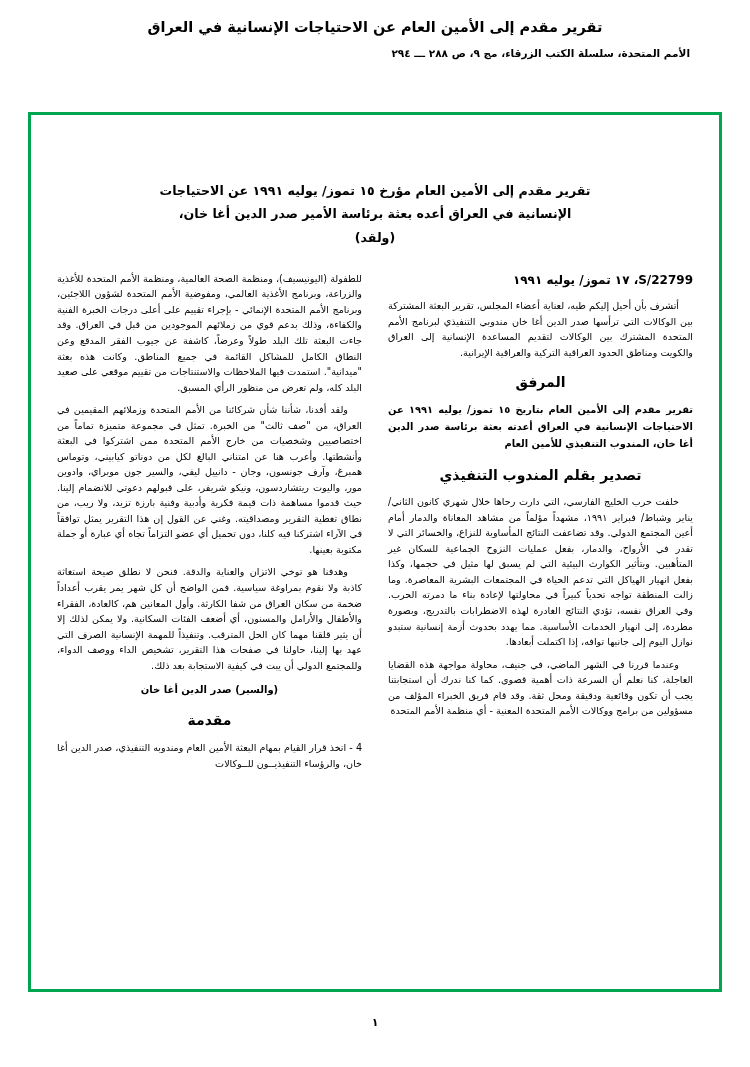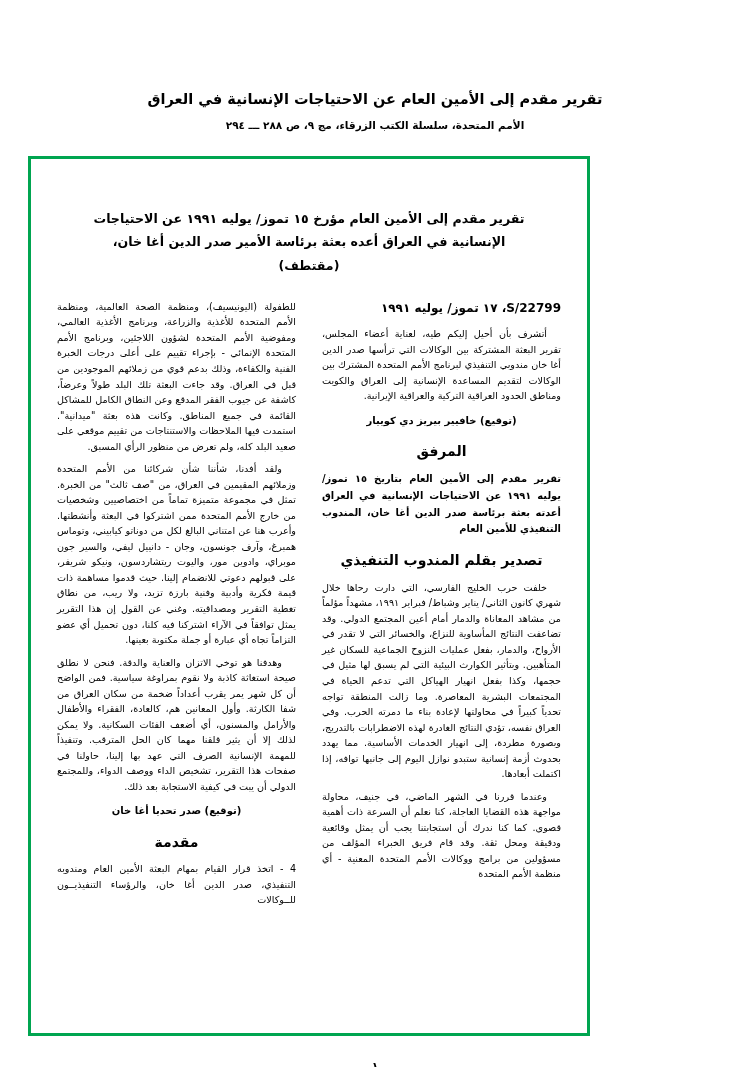--- a/index.html
+++ b/index.html
@@ -17,45 +17,45 @@
   }
   .page {
     width: 750px;
     height: 1067px;
     position: relative;
     box-sizing: border-box;
   }
   
   .doc-header {
     text-align: center;
-    padding: 45px 60px 0 60px;
-    margin-top: 44px;
+    padding: 17px 60px 0 60px;
   }
   .doc-header .title {
     font-size: 14.5px;
     font-weight: bold;
     line-height: 1.5;
     letter-spacing: 0px;
   }
   .doc-header .subtitle {
     font-size: 10.5px;
     font-weight: bold;
     margin-top: 7px;
     line-height: 1.4;
+    text-align: right;
   }
   
   .frame {
     position: absolute;
     left: 28px;
     top: 112px;
-    width: 562px;
+    width: 694px;
     height: 880px;
     border: 3px solid #00a550;
     box-sizing: border-box;
-    padding: 22px 26px 14px 26px;
+    padding: 38px 26px 14px 26px;
   }
   .frame-inner {
     width: 100%;
     height: 100%;
     position: relative;
   }
   
   .main-heading {
     text-align: center;
     font-size: 12.6px;
@@ -139,43 +139,42 @@
     <div class="title">تقرير مقدم إلى الأمين العام عن الاحتياجات الإنسانية في العراق</div>
     <div class="subtitle">الأمم المتحدة، سلسلة الكتب الزرقاء، مج ٩، ص ٢٨٨ ـــ ٢٩٤</div>
   </div>
 
   <div class="frame">
     <div class="frame-inner">
 
       <div class="main-heading">
         <span class="ln">تقرير مقدم إلى الأمين العام مؤرخ ١٥ تموز/ يوليه ١٩٩١ عن الاحتياجات</span>
         <span class="ln">الإنسانية في العراق أعده بعثة برئاسة الأمير صدر الدين أغا خان،</span>
-        <span class="ln">(مقتطف)</span>
+        <span class="ln">(ولقد)</span>
       </div>
 
       <div class="columns">
 
         <div class="col">
           <div class="ref-line">
             <span class="docnum">S/22799</span><span>، ١٧ تموز/ يوليه ١٩٩١</span>
           </div>
           <p class="ind">أتشرف بأن أحيل إليكم طيه، لعناية أعضاء المجلس، تقرير البعثة المشتركة بين الوكالات التي ترأسها صدر الدين أغا خان مندوبي التنفيذي لبرنامج الأمم المتحدة المشترك بين الوكالات لتقديم المساعدة الإنسانية إلى العراق والكويت ومناطق الحدود العراقية التركية والعراقية الإيرانية.</p>
-          <div class="sig">(توقيع) خافيير بيريز دي كوييار</div>
           <div class="subhead-c">المرفق</div>
           <div class="bold-block">تقرير مقدم إلى الأمين العام بتاريخ ١٥ تموز/ يوليه ١٩٩١ عن الاحتياجات الإنسانية في العراق أعدته بعثة برئاسة صدر الدين أغا خان، المندوب التنفيذي للأمين العام</div>
           <div class="subhead-c">تصدير بقلم المندوب التنفيذي</div>
           <p class="ind">خلفت حرب الخليج الفارسي، التي دارت رحاها خلال شهري كانون الثاني/ يناير وشباط/ فبراير ١٩٩١، مشهداً مؤلماً من مشاهد المعاناة والدمار أمام أعين المجتمع الدولي. وقد تضاعفت النتائج المأساوية للنزاع، والخسائر التي لا تقدر في الأرواح، والدمار، بفعل عمليات النزوح الجماعية للسكان غير المتأهبين. وبتأثير الكوارث البيئية التي لم يسبق لها مثيل في حجمها، وكذا بفعل انهيار الهياكل التي تدعم الحياة في المجتمعات البشرية المعاصرة. وما زالت المنطقة تواجه تحدياً كبيراً في محاولتها لإعادة بناء ما دمرته الحرب. وفي العراق نفسه، تؤدي النتائج الغادرة لهذه الاضطرابات بالتدريج، وبصورة مطردة، إلى انهيار الخدمات الأساسية. مما يهدد بحدوث أزمة إنسانية ستبدو نوازل اليوم إلى جانبها توافه، إذا اكتملت أبعادها.</p>
-          <p class="ind">وعندما قررنا في الشهر الماضي، في جنيف، محاولة مواجهة هذه القضايا العاجلة، كنا نعلم أن السرعة ذات أهمية قصوى. كما كنا ندرك أن استجابتنا يجب أن يمثل وقائعية ودقيقة ومحل ثقة. وقد قام فريق الخبراء المؤلف من مسؤولين من برامج ووكالات الأمم المتحدة المعنية - أي منظمة الأمم المتحدة</p>
+          <p class="ind">وعندما قررنا في الشهر الماضي، في جنيف، محاولة مواجهة هذه القضايا العاجلة، كنا نعلم أن السرعة ذات أهمية قصوى. كما كنا ندرك أن استجابتنا يجب أن تكون وقائعية ودقيقة ومحل ثقة. وقد قام فريق الخبراء المؤلف من مسؤولين من برامج ووكالات الأمم المتحدة المعنية - أي منظمة الأمم المتحدة</p>
         </div>
 
         <div class="col">
           <p>للطفولة (اليونيسيف)، ومنظمة الصحة العالمية، ومنظمة الأمم المتحدة للأغذية والزراعة، وبرنامج الأغذية العالمي، ومفوضية الأمم المتحدة لشؤون اللاجئين، وبرنامج الأمم المتحدة الإنمائي - بإجراء تقييم على أعلى درجات الخبرة الفنية والكفاءة، وذلك بدعم قوي من زملائهم الموجودين من قبل في العراق. وقد جاءت البعثة تلك البلد طولاً وعرضاً، كاشفة عن جيوب الفقر المدقع وعن النطاق الكامل للمشاكل القائمة في جميع المناطق. وكانت هذه بعثة "ميدانية". استمدت فيها الملاحظات والاستنتاجات من تقييم موقعي على صعيد البلد كله، ولم تعرض من منظور الرأي المسبق.</p>
           <p class="ind">ولقد أفدنا، شأننا شأن شركائنا من الأمم المتحدة وزملائهم المقيمين في العراق، من "صف ثالث" من الخبرة. تمثل في مجموعة متميزة تماماً من اختصاصيين وشخصيات من خارج الأمم المتحدة ممن اشتركوا في البعثة وأنشطتها. وأعرب هنا عن امتناني البالغ لكل من دوناتو كيابيني، وتوماس همبرغ، وآرف جونسون، وجان - دانييل ليفي، والسير جون موبراي، وادوين مور، واليوت ريتشاردسون، ونيكو شريفر، على قبولهم دعوتي للانضمام إلينا. حيث قدموا مساهمة ذات قيمة فكرية وأدبية وفنية بارزة تزيد، ولا ريب، من نطاق تغطية التقرير ومصداقيته. وغني عن القول إن هذا التقرير يمثل توافقاً في الآراء اشتركنا فيه كلنا، دون تحميل أي عضو التزاماً تجاه أي عبارة أو جملة مكتوبة بعينها.</p>
           <p class="ind">وهدفنا هو توخي الاتزان والعناية والدقة. فنحن لا نطلق صيحة استغاثة كاذبة ولا نقوم بمراوغة سياسية. فمن الواضح أن كل شهر يمر يقرب أعداداً ضخمة من سكان العراق من شفا الكارثة. وأول المعانين هم، كالعادة، الفقراء والأطفال والأرامل والمسنون، أي أضعف الفئات السكانية. ولا يمكن لذلك إلا أن يثير قلقنا مهما كان الحل المترقب. وتنفيذاً للمهمة الإنسانية الصرف التي عهد بها إلينا، حاولنا في صفحات هذا التقرير، تشخيص الداء ووصف الدواء، وللمجتمع الدولي أن يبت في كيفية الاستجابة بعد ذلك.</p>
-          <div class="sig">(توقيع) صدر تحديا أغا خان</div>
+          <div class="sig">(والسير) صدر الدين أغا خان</div>
           <div class="subhead-c">مقدمة</div>
           <p>4 -  اتخذ قرار القيام بمهام البعثة الأمين العام ومندوبه التنفيذي، صدر الدين أغا خان، والرؤساء التنفيذيــون للــوكالات</p>
         </div>
 
       </div>
     </div>
   </div>
 
   <div class="page-number">١</div>
 

